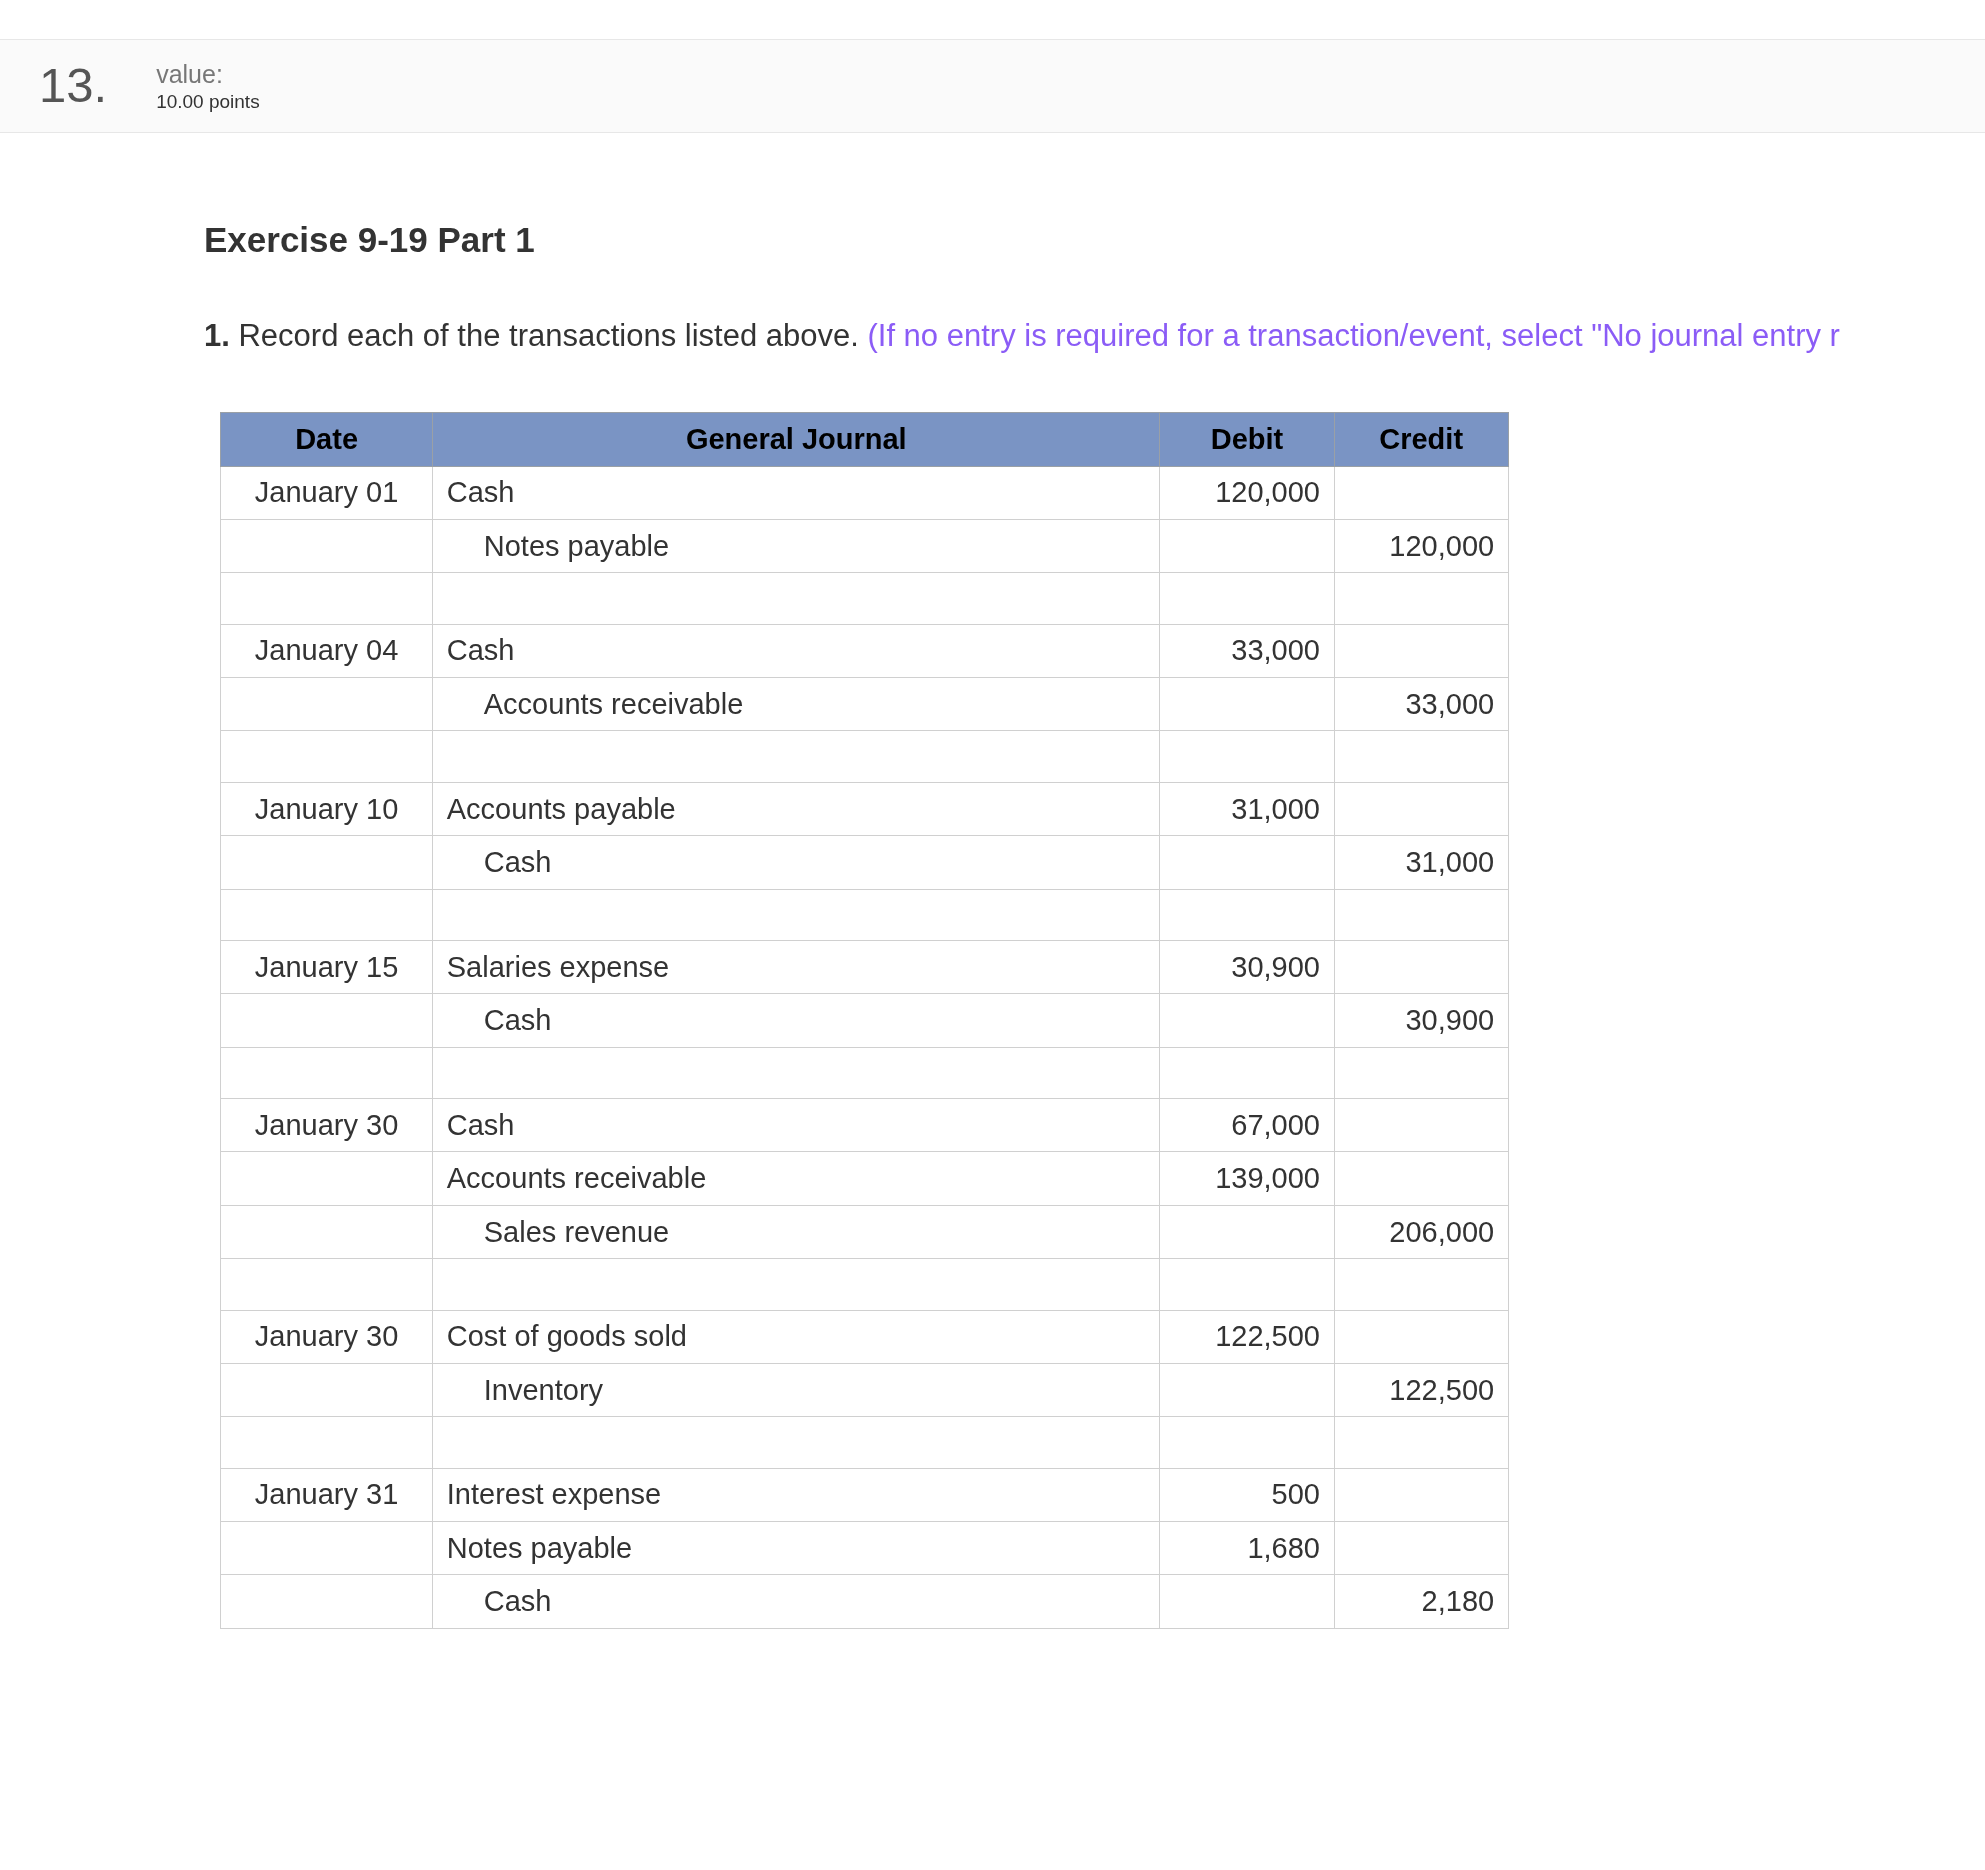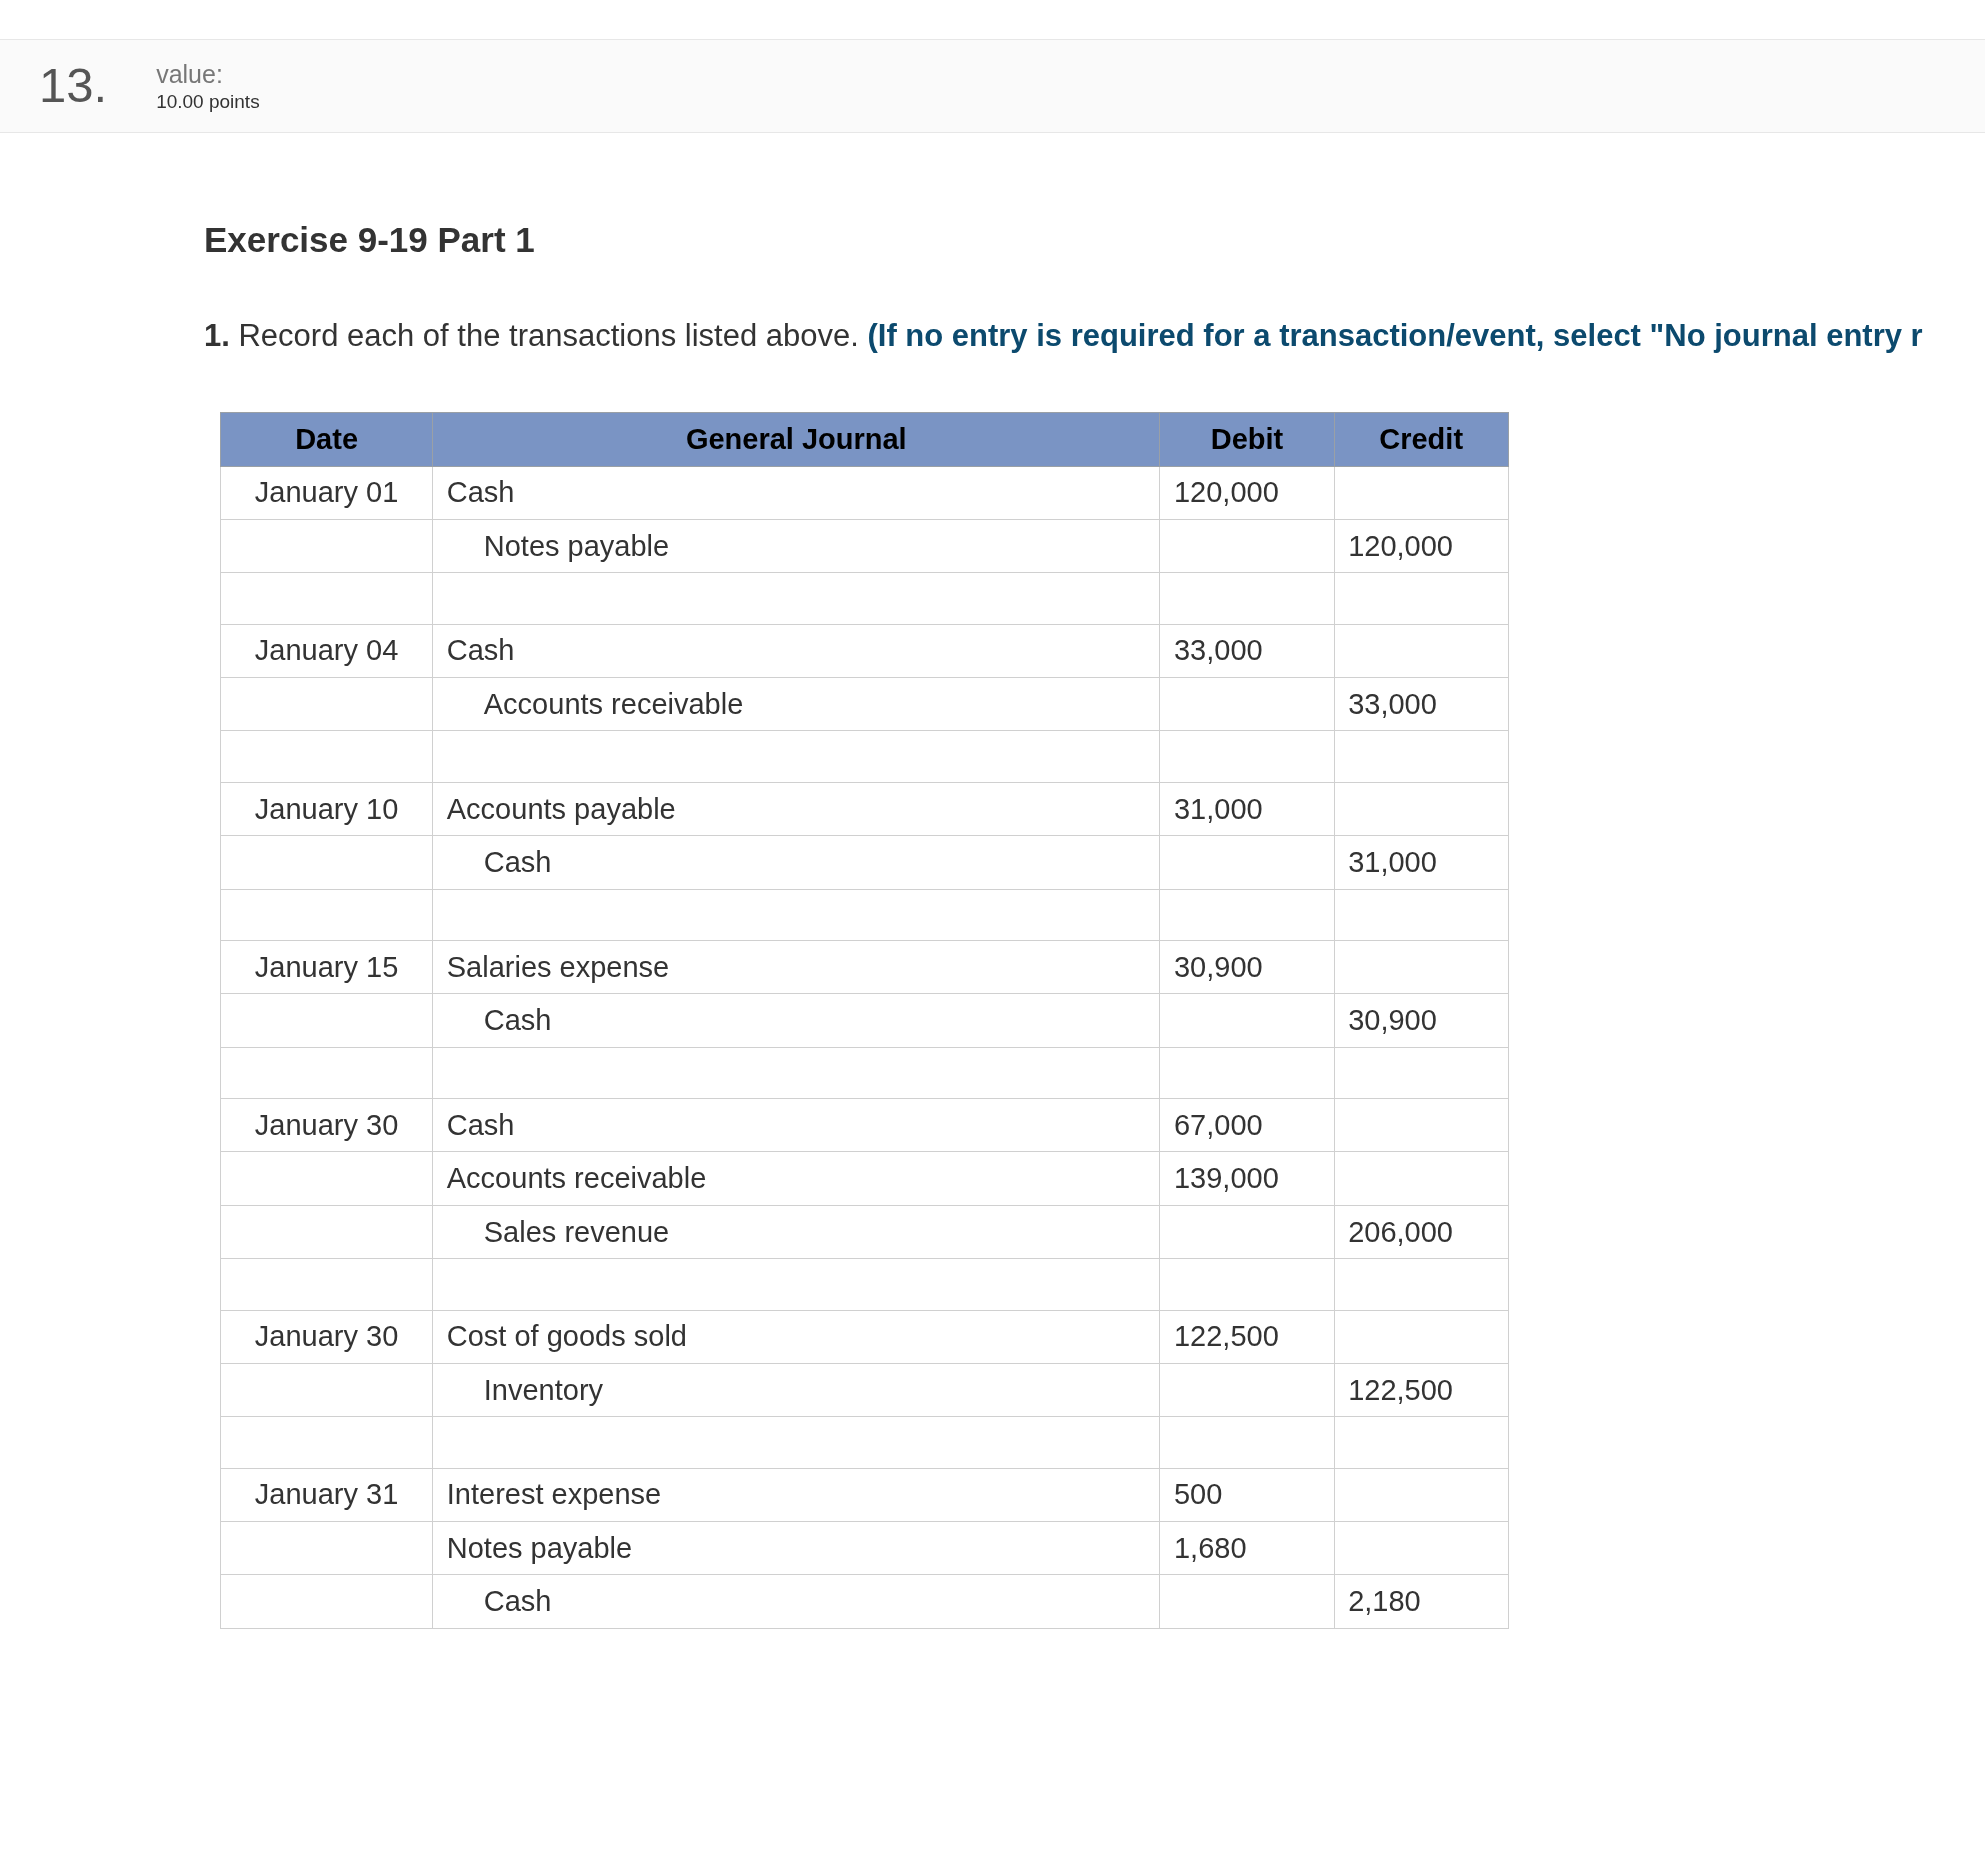--- a/index.html
+++ b/index.html
@@ -51,22 +51,22 @@
   }
   .instr {
     font-size: 31px;
     color: #333;
     margin-bottom: 58px;
   }
   .instr .num {
     font-weight: bold;
   }
   .instr .warn {
-    color: #0c4a6e;
-    font-weight: bold;
+    color: #8b5cf6;
+    font-weight: normal;
   }
   .tabs {
     margin-left: 49px;
     margin-bottom: 17.5px;
   }
   .tab-btn {
     display: inline-block;
     border: 1.9px solid #9aa0a6;
     border-radius: 7.8px;
     background: linear-gradient(#fdfdfd, #ececec);
@@ -94,21 +94,21 @@
   }
   .journal td {
     border: 1.9px solid #d0d0d0;
     padding: 9.7px 13.6px;
     height: 31px;
     color: #333;
     background: #fff;
   }
   .journal td.date { width: 184px; text-align: center; }
   .journal td.acct { width: 699px; }
-  .journal td.num  { width: 146px; }
+  .journal td.num  { width: 146px; text-align: right; }
   .indent { padding-left: 37px; display: inline-block; }
 </style>
 </head>
 <body>
 
 <div class="page">
 
   <div class="topbar">
     <div class="qnum">13.</div>
     <div class="meta">

